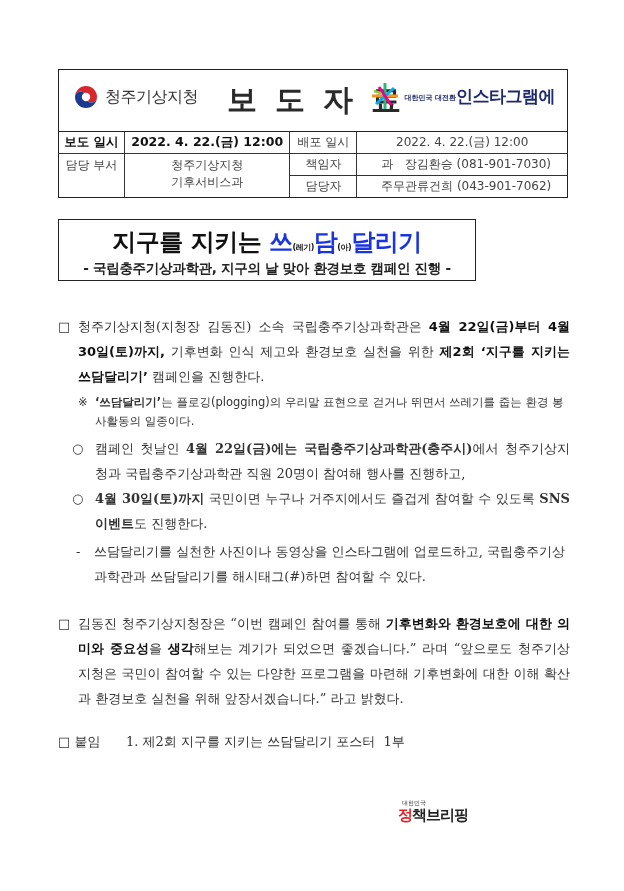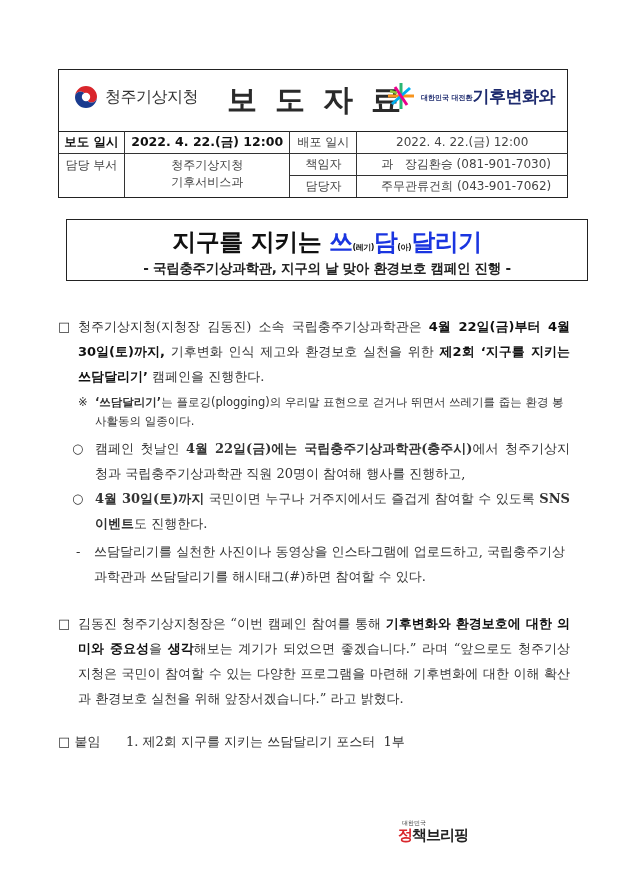--- a/index.html
+++ b/index.html
@@ -34,22 +34,22 @@
   table.info td.lbl-bold { font-weight: bold; color: #111; font-size: 12.5px; }
   table.info td.val-bold { font-weight: bold; color: #111; font-size: 12.5px; }
   table.info .outer-l { border-left: 1.5px solid #222; }
   table.info .outer-r { border-right: 1.5px solid #222; }
   table.info tr.last td { border-bottom: 1.5px solid #222; }
   .dept { line-height: 17px; vertical-align: top !important; padding-top: 3px !important; }
   .contact { display: flex; justify-content: center; padding: 0 6px 0 14px; }
 
   
   .title-box {
-    position: absolute; left: 58px; top: 219px; width: 522px; height: 62px;
-    border: 1.5px solid #222; text-align: center; margin-left: 8px;
+    position: absolute; left: 58px; top: 219px; width: 418px; height: 62px;
+    border: 1.5px solid #222; text-align: center;
   }
   .t-main { margin-top: 6px; font-size: 24px; font-weight: bold; color: #111; letter-spacing: -0.5px; }
   .t-main .blue { color: #1a35e0; }
   .t-main .tiny { font-size: 8px; color: #111; font-weight: bold; }
   .t-sub { margin-top: 2px; font-size: 13.5px; font-weight: bold; color: #222; letter-spacing: -0.3px; }
 
   
   .body { position: absolute; left: 58px; width: 512px; font-family: "DejaVu Serif", "Liberation Serif", serif; font-size: 13px; color: #333; }
   .para { position: relative; line-height: 25px; }
   .para b, .para strong { font-family: "DejaVu Sans", sans-serif; color: #111; font-weight: bold; }
@@ -60,21 +60,21 @@
   .sub { padding-left: 37px; position: relative; line-height: 25px; text-align: justify; }
   .sub .marker { left: 14px; }
   .dash { padding-left: 36px; position: relative; line-height: 25px; }
   .dash .marker { left: 18px; }
 
   .attach { display: flex; line-height: 25px; }
   .attach .att-label { width: 68px; padding-left: 0; }
   .attach .att-list div { white-space: pre; }
 
   
-  .footer { position: absolute; left: 398px; top: 820px; display: flex; align-items: center; gap: 10px; }
+  .footer { position: absolute; left: 398px; top: 800px; display: flex; align-items: center; gap: 10px; }
   .kb { display: flex; flex-direction: column; line-height: 1; }
   .kb-small { font-size: 6px; color: #333; margin-left: 4px; margin-bottom: 2px; }
   .kb-big { font-size: 15px; font-weight: bold; color: #222; letter-spacing: -1px; }
   .kb-big .red { color: #d9262c; }
   .open {
     width: 112px; height: 34px; border: 1.5px solid #222; display: flex; flex-direction: column;
   }
   .open-top { display: flex; height: 22px; }
   .open-word { flex: 1; font-size: 16px; font-weight: bold; color: #222; display: flex; align-items: center; padding-left: 6px; letter-spacing: 0.5px; }
   .open-icon { width: 30px; border-left: 1px solid #222; display: flex; align-items: center; justify-content: center; }
@@ -96,21 +96,21 @@
   <div class="hdr-brand">
     <svg viewBox="0 0 32 32">
       <line x1="16" y1="3" x2="16" y2="29" stroke="#2bb673" stroke-width="3"></line>
       <line x1="3" y1="16" x2="29" y2="16" stroke="#f7941d" stroke-width="3"></line>
       <line x1="7" y1="24" x2="25" y2="8" stroke="#00aeef" stroke-width="3"></line>
       <line x1="10" y1="7" x2="22" y2="25" stroke="#ec008c" stroke-width="3"></line>
       <line x1="5" y1="11" x2="12" y2="13" stroke="#8dc63f" stroke-width="2.5"></line>
     </svg>
     <div class="brand-text">
       <span class="brand-small">대한민국 대전환</span>
-      <span class="brand-big">기후변화와</span>
+      <span class="brand-big">인스타그램에</span>
     </div>
   </div>
 </div>
 
 <table class="info">
   <colgroup>
     <col style="width:66px">
       <col style="width:166px">
       <col style="width:67px">
       <col style="width:211px">

